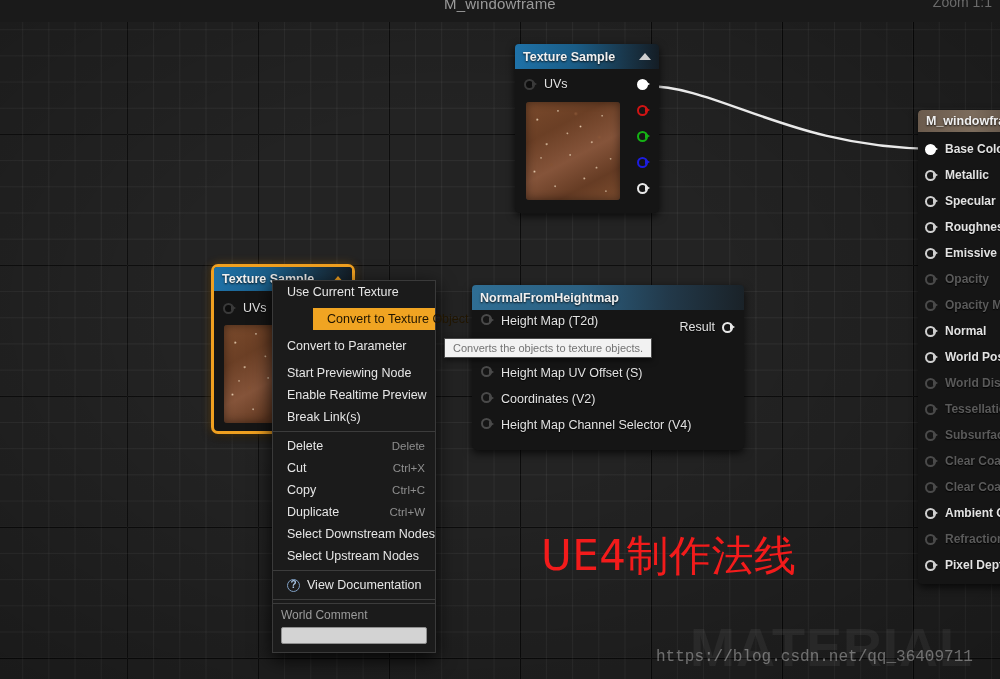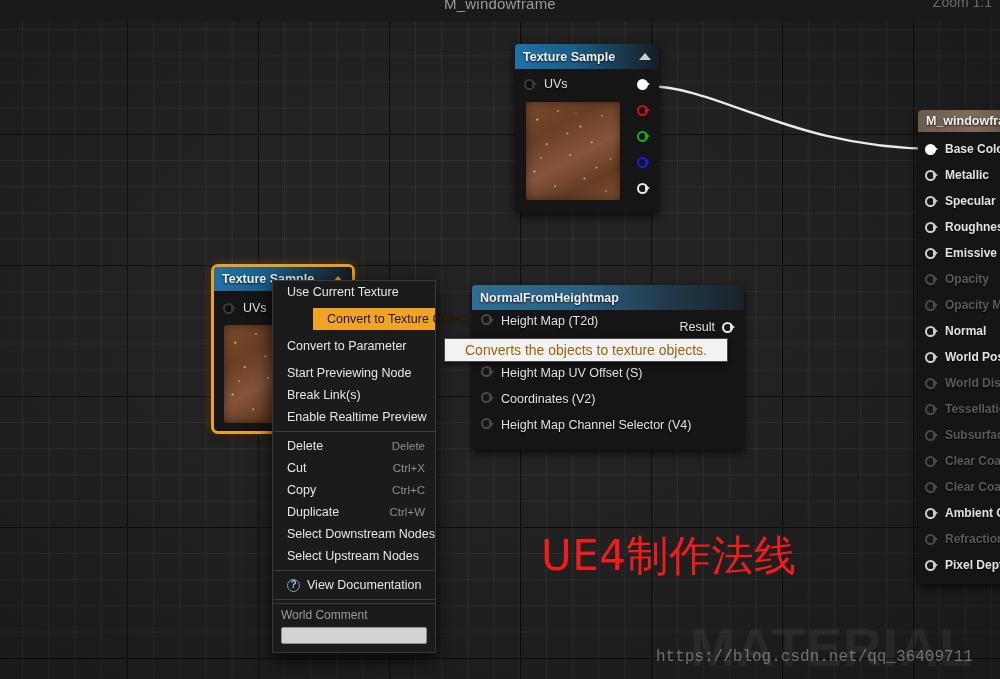--- a/index.html
+++ b/index.html
@@ -337,23 +337,23 @@
     border: 1px solid #8f8f8f;
     border-radius: 2px;
   }
 
   
   #tooltip {
     position: absolute;
     left: 444px; top: 338px;
     background: #f2f2f2;
     border: 1px solid #4a4a4a;
-    padding: 3px 20px;
-    font-size: 14px;
-    color: #a16207;
+    padding: 3px 8px;
+    font-size: 11px;
+    color: #737373;
     white-space: nowrap;
     z-index: 45;
     box-shadow: 0 2px 6px rgba(0,0,0,0.6);
   }
 </style>
 </head>
 <body>
 
 <div id="stage">
 
@@ -579,24 +579,24 @@
         </div>
         <div class="mi-gap"></div>
         <div class="mi">
           <span>Convert to Parameter</span>
         </div>
         <div class="mi-gap"></div>
         <div class="mi">
           <span>Start Previewing Node</span>
         </div>
         <div class="mi">
+          <span>Enable Realtime Preview</span>
+        </div>
+        <div class="mi">
           <span>Break Link(s)</span>
-        </div>
-        <div class="mi">
-          <span>Enable Realtime Preview</span>
         </div>
         <div class="mi-sep"></div>
         <div class="mi">
           <span>Delete</span>
           <span class="shortcut">Delete</span>
         </div>
         <div class="mi">
           <span>Cut</span>
           <span class="shortcut">Ctrl+X</span>
         </div>

